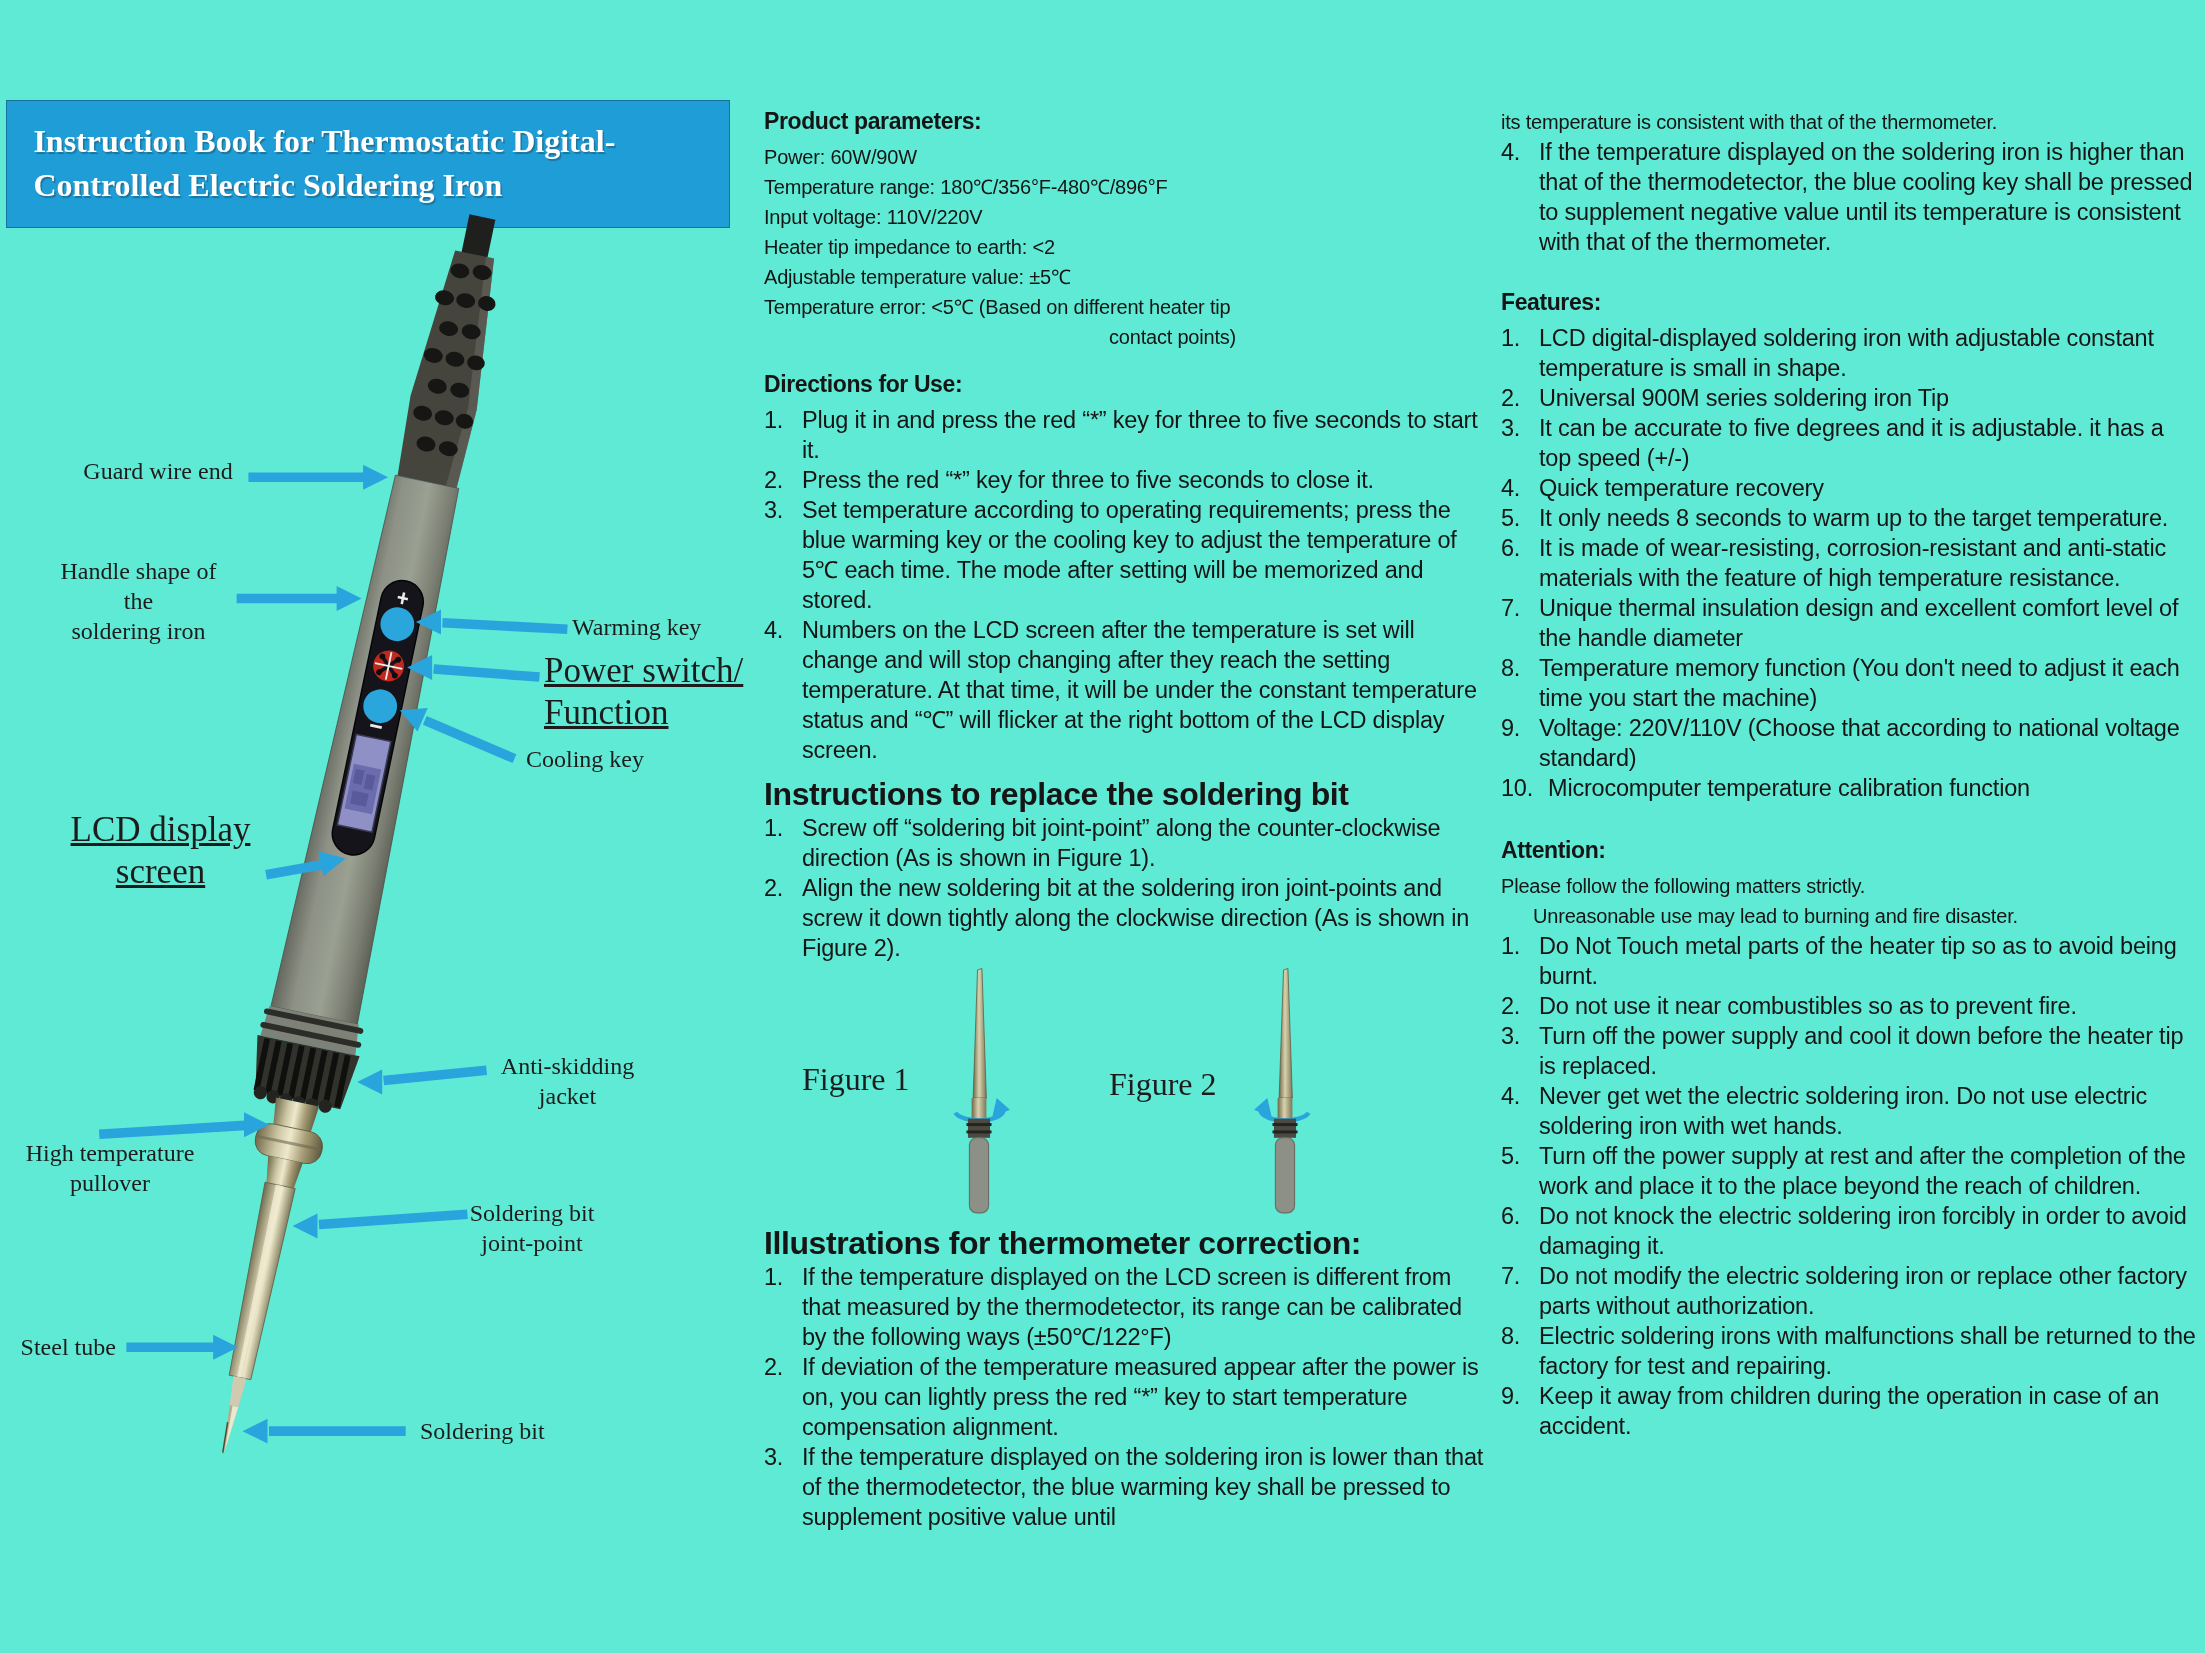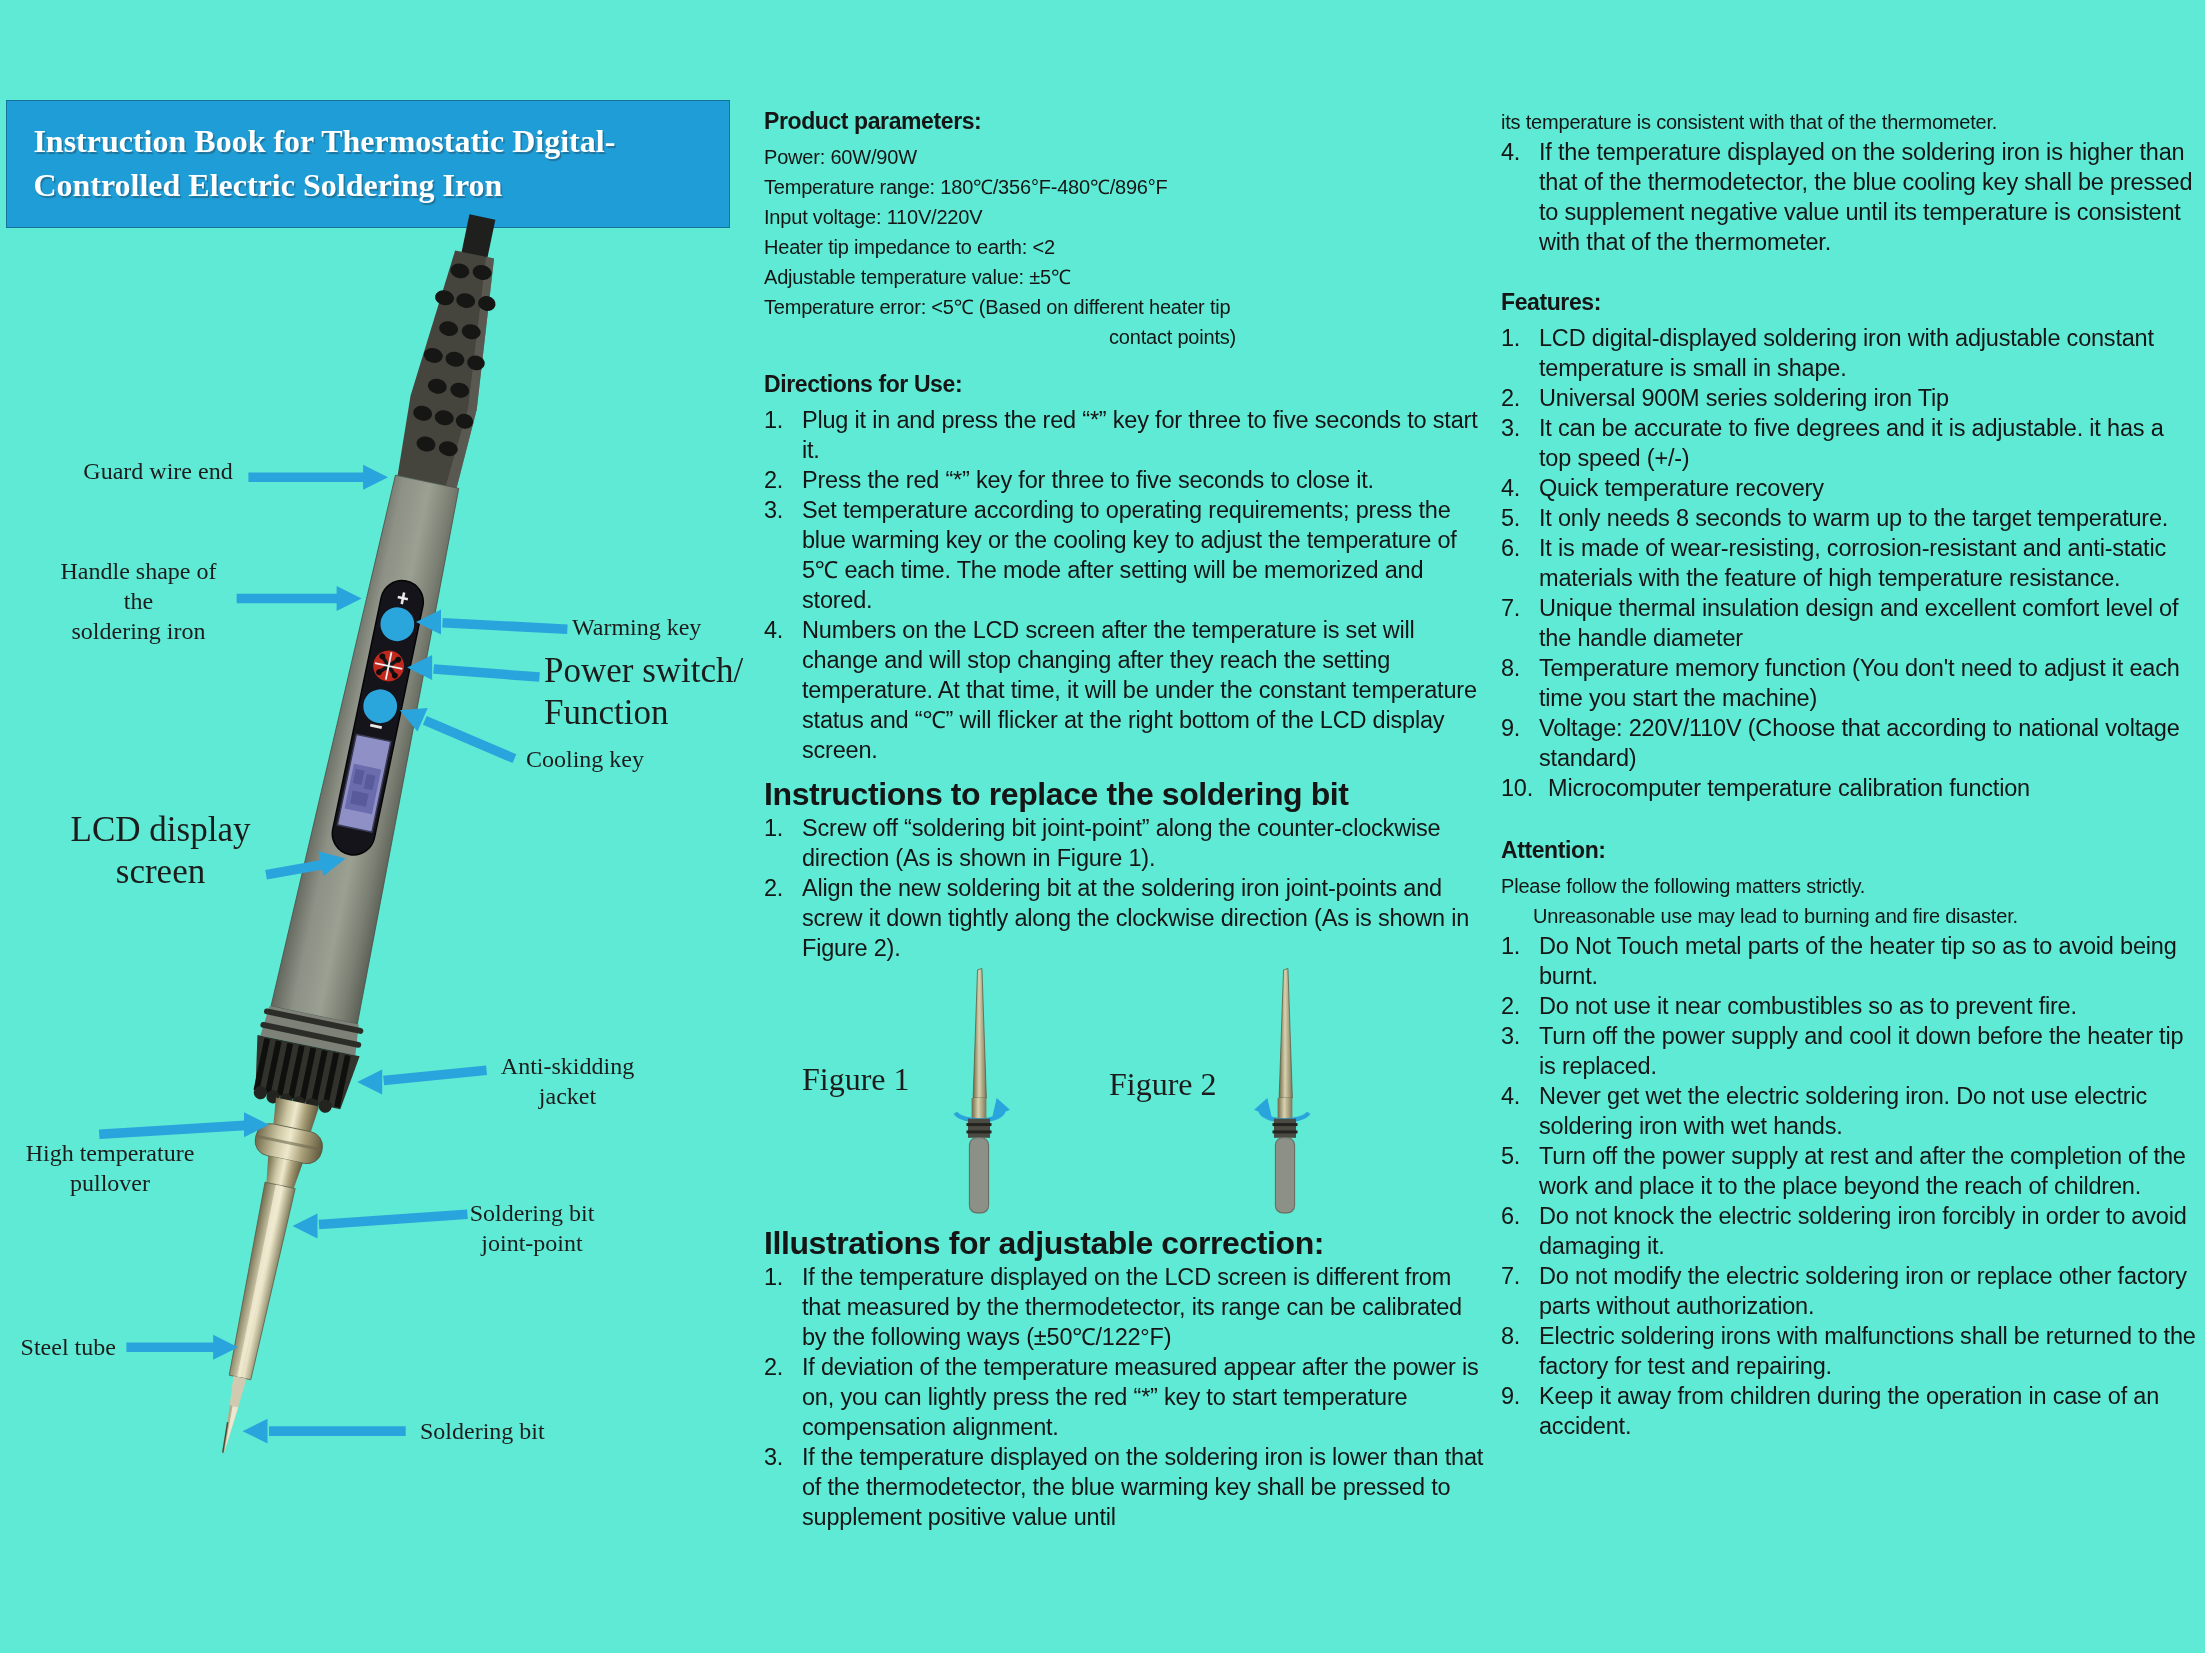--- a/index.html
+++ b/index.html
@@ -8,21 +8,21 @@
   
   .banner{position:absolute;left:5.9px;top:100px;width:722px;height:126px;
           background:#1e9dd7;border:0.7px solid #15729c;}
   .banner .bt{font-family:"Liberation Serif",serif;font-weight:bold;color:#ffffff;
               font-size:32px;line-height:44px;padding-left:26.5px;
               text-shadow:1.5px 1.5px 0.7px rgba(40,40,40,.35);white-space:nowrap;}
   .banner .bt:first-child{padding-top:17.6px;}
   
   .dlabel{position:absolute;font-family:"Liberation Serif",serif;font-size:24px;
           line-height:30px;color:#1c1c1c;text-align:center;}
-  .dlabel.big{font-size:35px;line-height:42px;}
+  .dlabel.big{font-size:35px;line-height:42px;text-decoration:underline;}
   .dlabel.left{text-align:left;}
   
   .col{position:absolute;}
   .col-mid{left:764px;top:101px;width:724px;}
   .col-right{left:1501px;top:107px;width:698px;}
   .head{font-weight:bold;font-size:23px;line-height:41px;letter-spacing:-0.4px;margin:0;}
   .head-sm{font-weight:bold;font-size:32px;line-height:38px;letter-spacing:-0.4px;margin:0;}
   .line{font-size:20px;line-height:30px;letter-spacing:-0.2px;margin:0;}
   .indent{margin-left:345px;}
   .li{display:flex;font-size:23.5px;line-height:30px;letter-spacing:-0.2px;}
@@ -333,21 +333,21 @@
         <rect x="36" y="178" width="20" height="28" fill="url(#fb2)"></rect>
         <path d="M78,198 A32,13 0 1 1 14,192" stroke="#2aa4dc" stroke-width="6" fill="none"></path>
         <polygon points="22,178 4,194 28,204" fill="#2aa4dc"></polygon>
         <rect x="31" y="206" width="30" height="26" fill="#4b4a42"></rect>
         <rect x="29" y="212" width="34" height="4" fill="#23231f"></rect>
           <rect x="29" y="222" width="34" height="4" fill="#23231f"></rect>
         <rect x="33" y="232" width="26" height="102" rx="10" fill="#8d9086" stroke="#6a6d62" stroke-width="1.5"></rect>
       </svg>
     </div>
 
-    <h2 class="head-sm mt4">Illustrations for adjustable correction:</h2>
+    <h2 class="head-sm mt4">Illustrations for thermometer correction:</h2>
     <div class="li">
       <span class="num">1.</span>
       <span class="txt">If the temperature displayed on the LCD screen is different from that measured by the thermodetector, its range can be calibrated by the following ways (±50℃/122°F)</span>
       </div>
     <div class="li">
       <span class="num">2.</span>
       <span class="txt">If deviation of the temperature measured appear after the power is on, you can lightly press the red “*” key to start temperature compensation alignment.</span>
       </div>
     <div class="li">
       <span class="num">3.</span>

